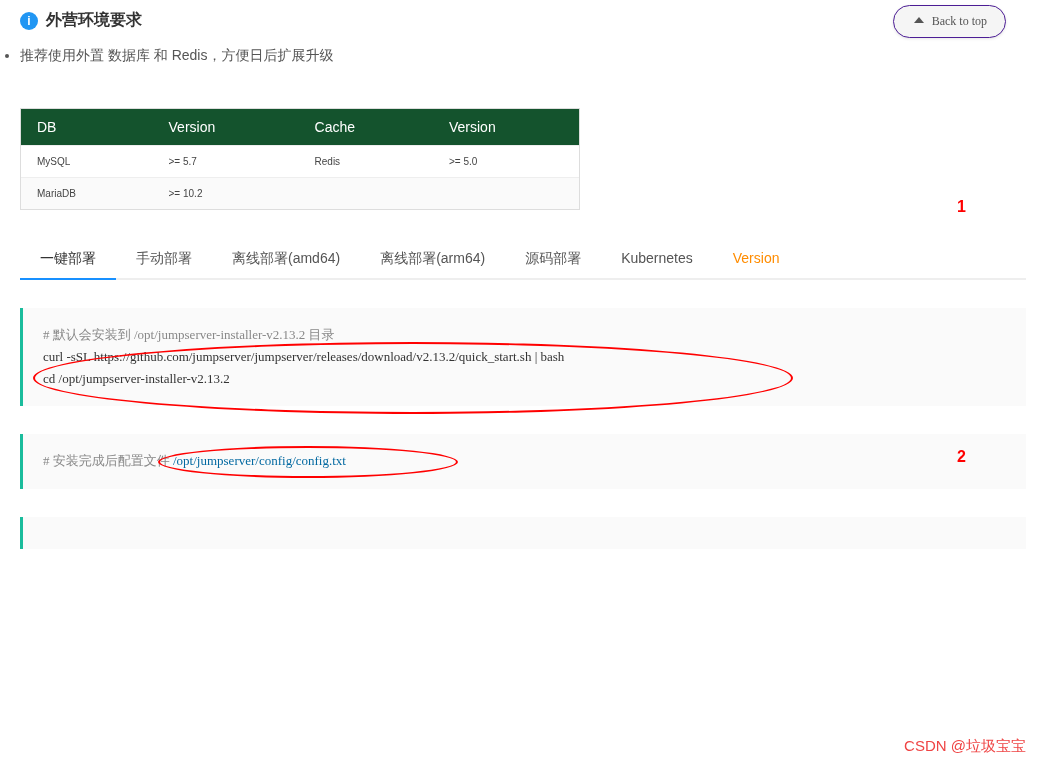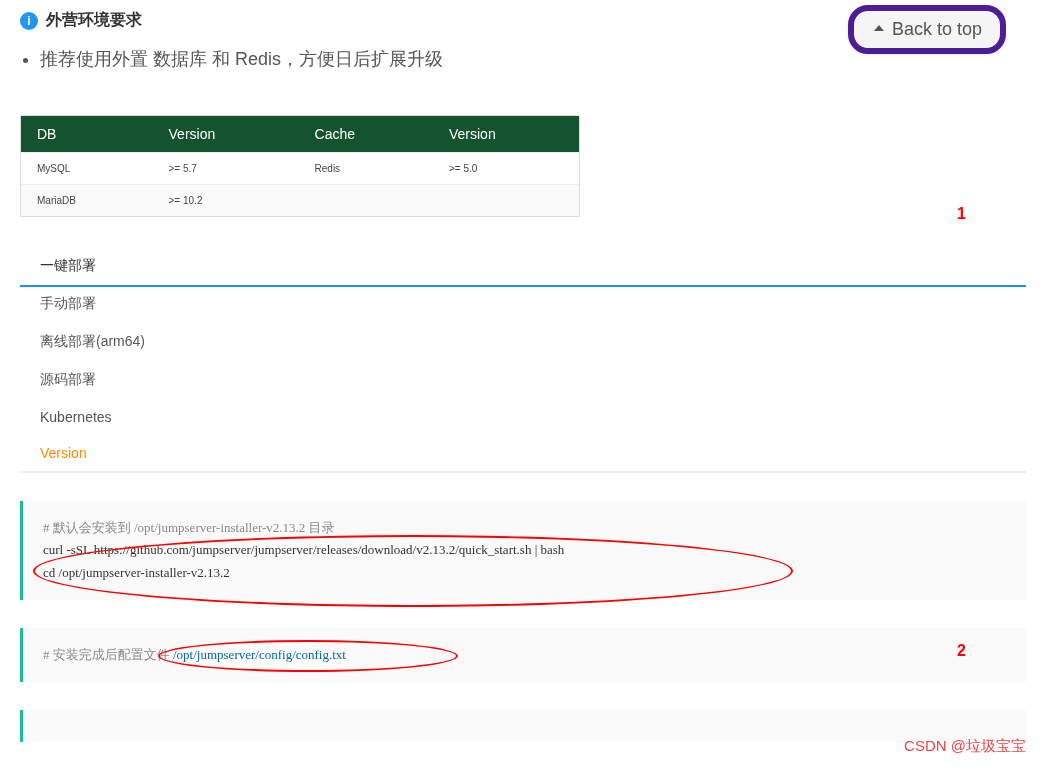--- a/index.html
+++ b/index.html
@@ -44,36 +44,36 @@
       color: white;
       font-size: 12px;
       font-weight: bold;
     }
 
     .back-to-top-btn {
       position: absolute;
       top: 5px;
       right: 20px;
       background: #f5f5f5;
-      border: 6px solid #4c1d95;
+      border: 1px solid #4c1d95;
       border-radius: 20px;
       padding: 8px 18px;
       cursor: pointer;
       display: flex;
       align-items: center;
       gap: 6px;
-      font-size: 18px;
+      font-size: 12px;
       color: #555;
       box-shadow: 0 1px 3px rgba(0,0,0,0.1);
+      font-family: Liberation Serif, serif;
     }
 
     .bullet-item {
-      margin-left: 20px;
       line-height: 1.8;
-      font-size: 18px;
+      font-size: 14px;
       color: #555;
     }
 
     
     .db-table-wrapper {
       margin: 20px 0;
       border: 1px solid #ddd;
       max-width: 560px;
     }
 
@@ -101,21 +101,20 @@
     .db-table tr:nth-child(even) td {
       background: #fafafa;
     }
 
     
     .tabs-wrapper {
       border-bottom: 2px solid #eee;
       margin-bottom: 0;
       display: flex;
       gap: 0;
-      flex-direction: column;
     }
 
     .tab-item {
       padding: 10px 20px;
       cursor: pointer;
       font-size: 14px;
       color: #555;
       border-bottom: 2px solid transparent;
       margin-bottom: -2px;
       white-space: nowrap;
@@ -234,20 +233,23 @@
   </div>
 
   <div class="tabs-wrapper">
     <div class="tab-item active">
       <span>一键部署</span>
     </div>
     <div class="tab-item">
       <span>手动部署</span>
     </div>
     <div class="tab-item">
+      <span>离线部署(amd64)</span>
+    </div>
+    <div class="tab-item">
       <span>离线部署(arm64)</span>
     </div>
     <div class="tab-item">
       <span>源码部署</span>
     </div>
     <div class="tab-item">
       <span>Kubernetes</span>
     </div>
     <div class="tab-item highlight">
       <span>Version</span>

